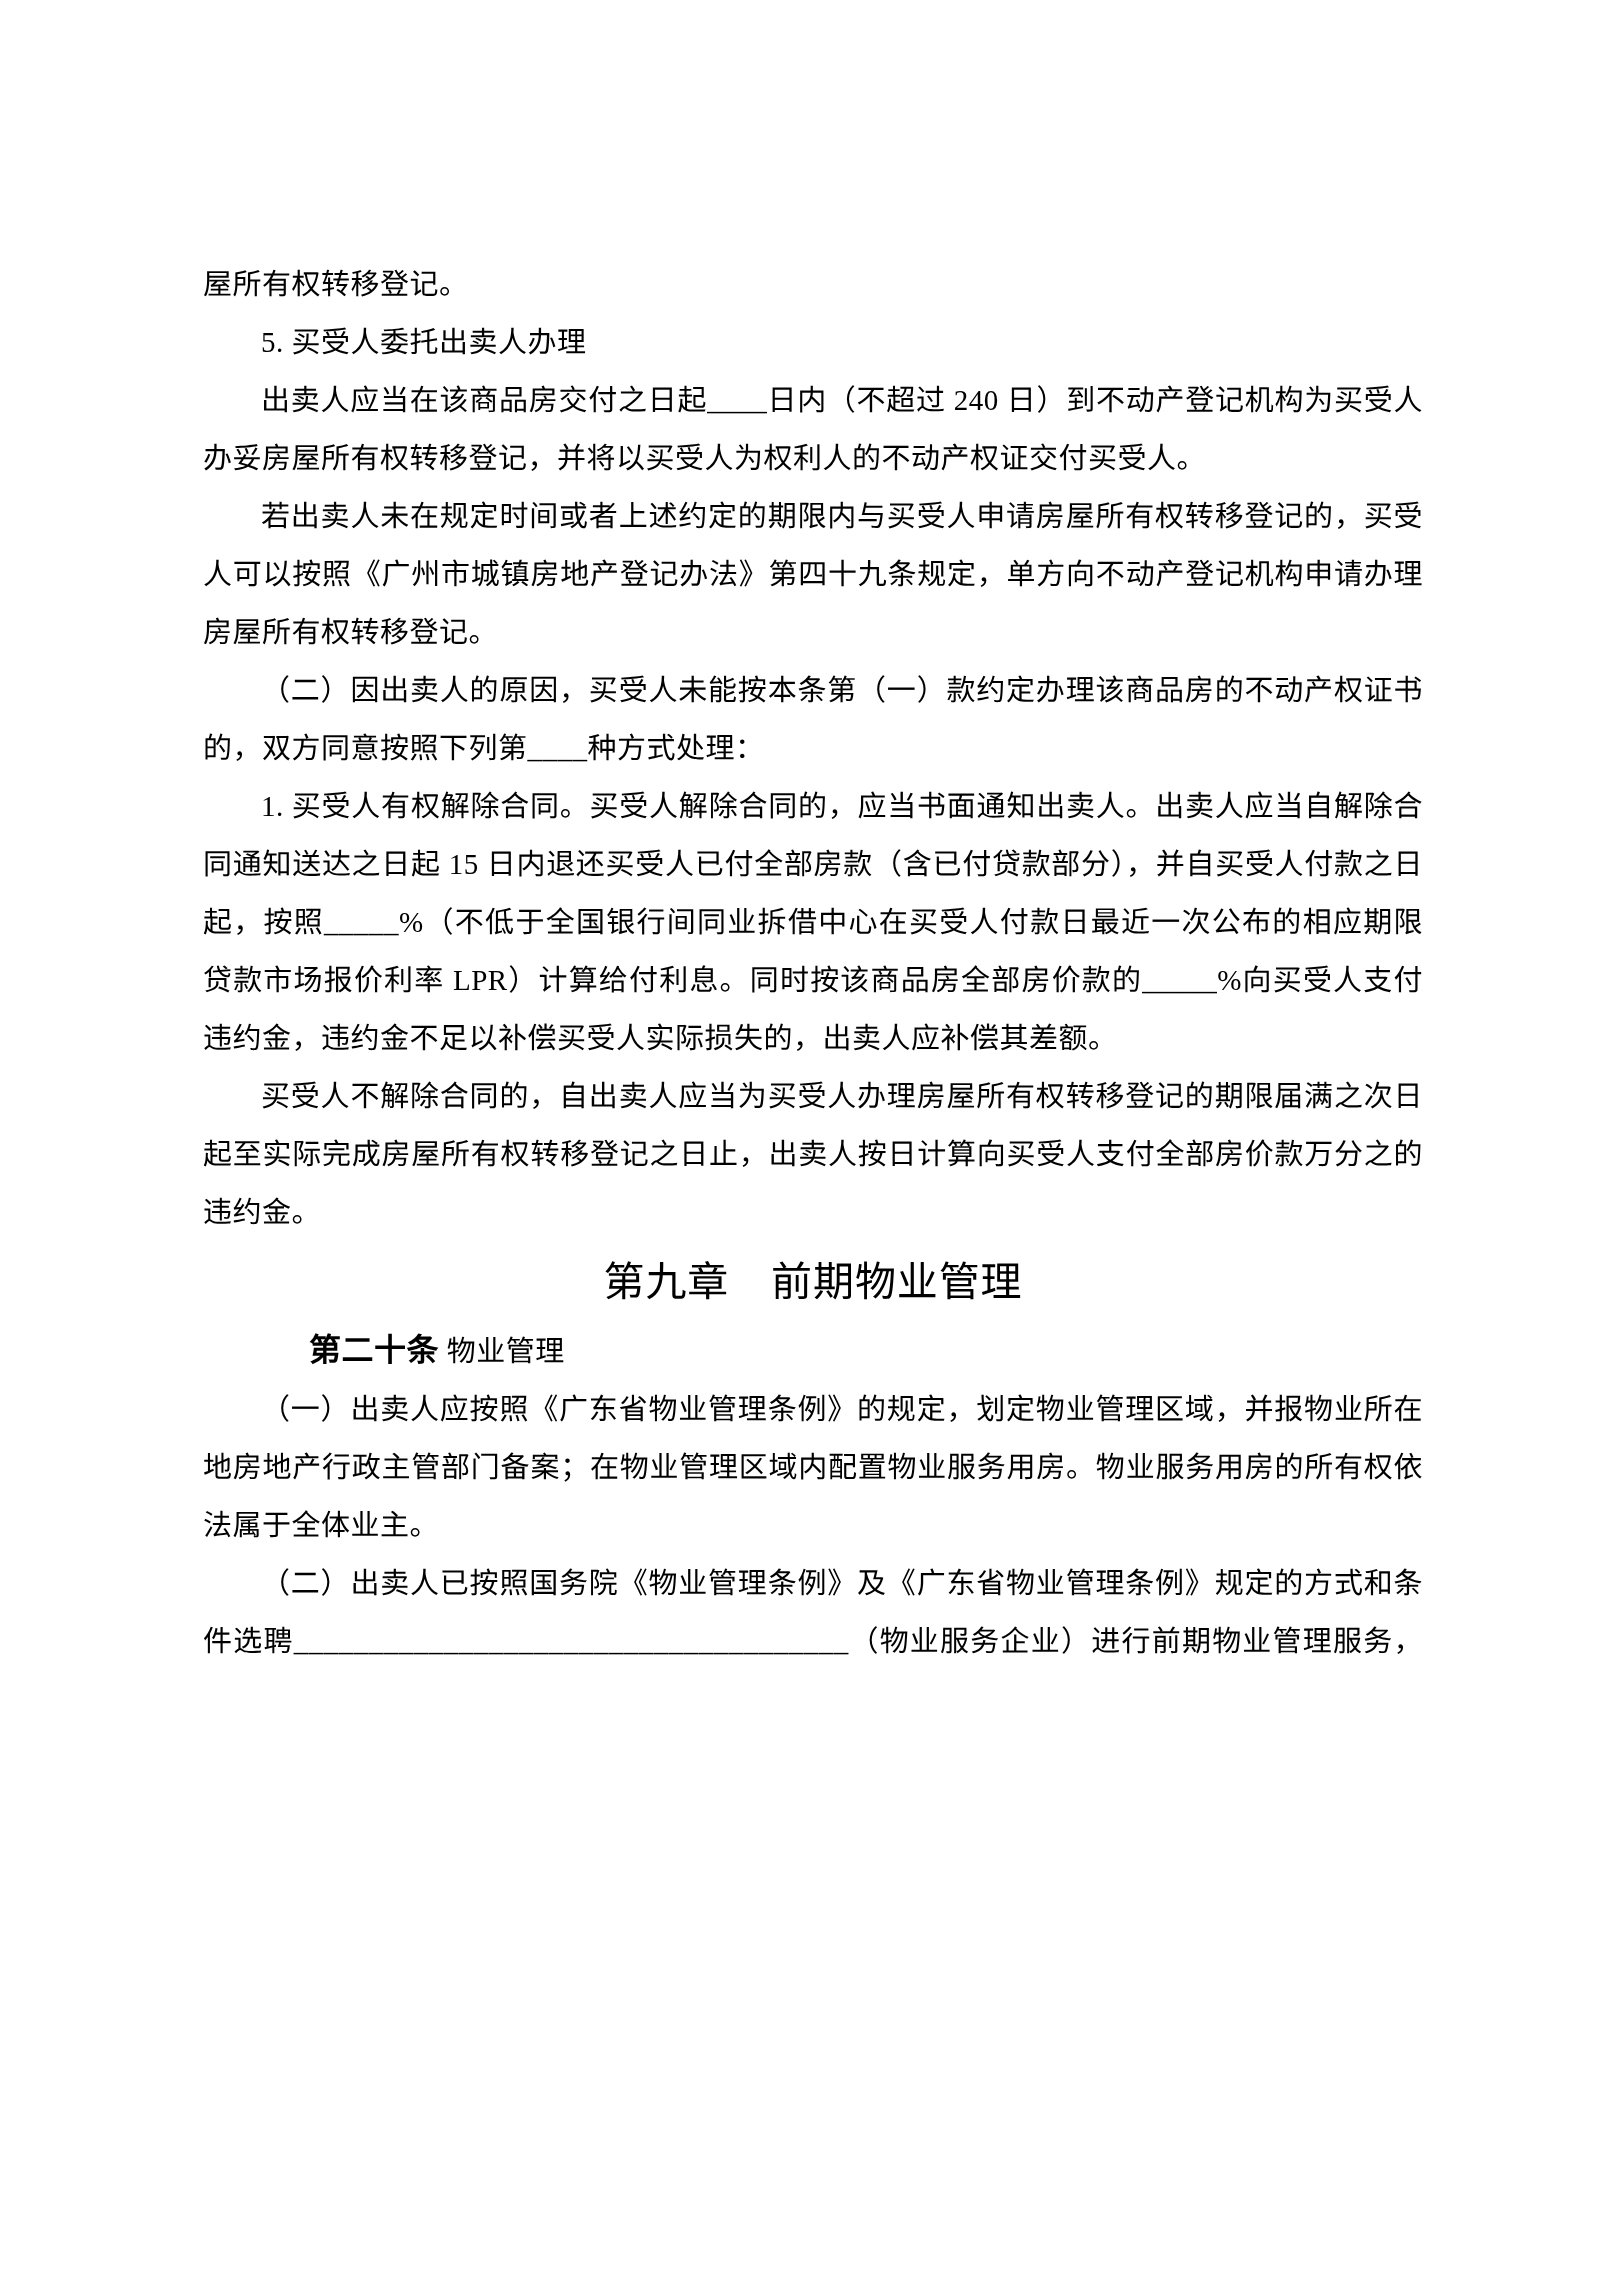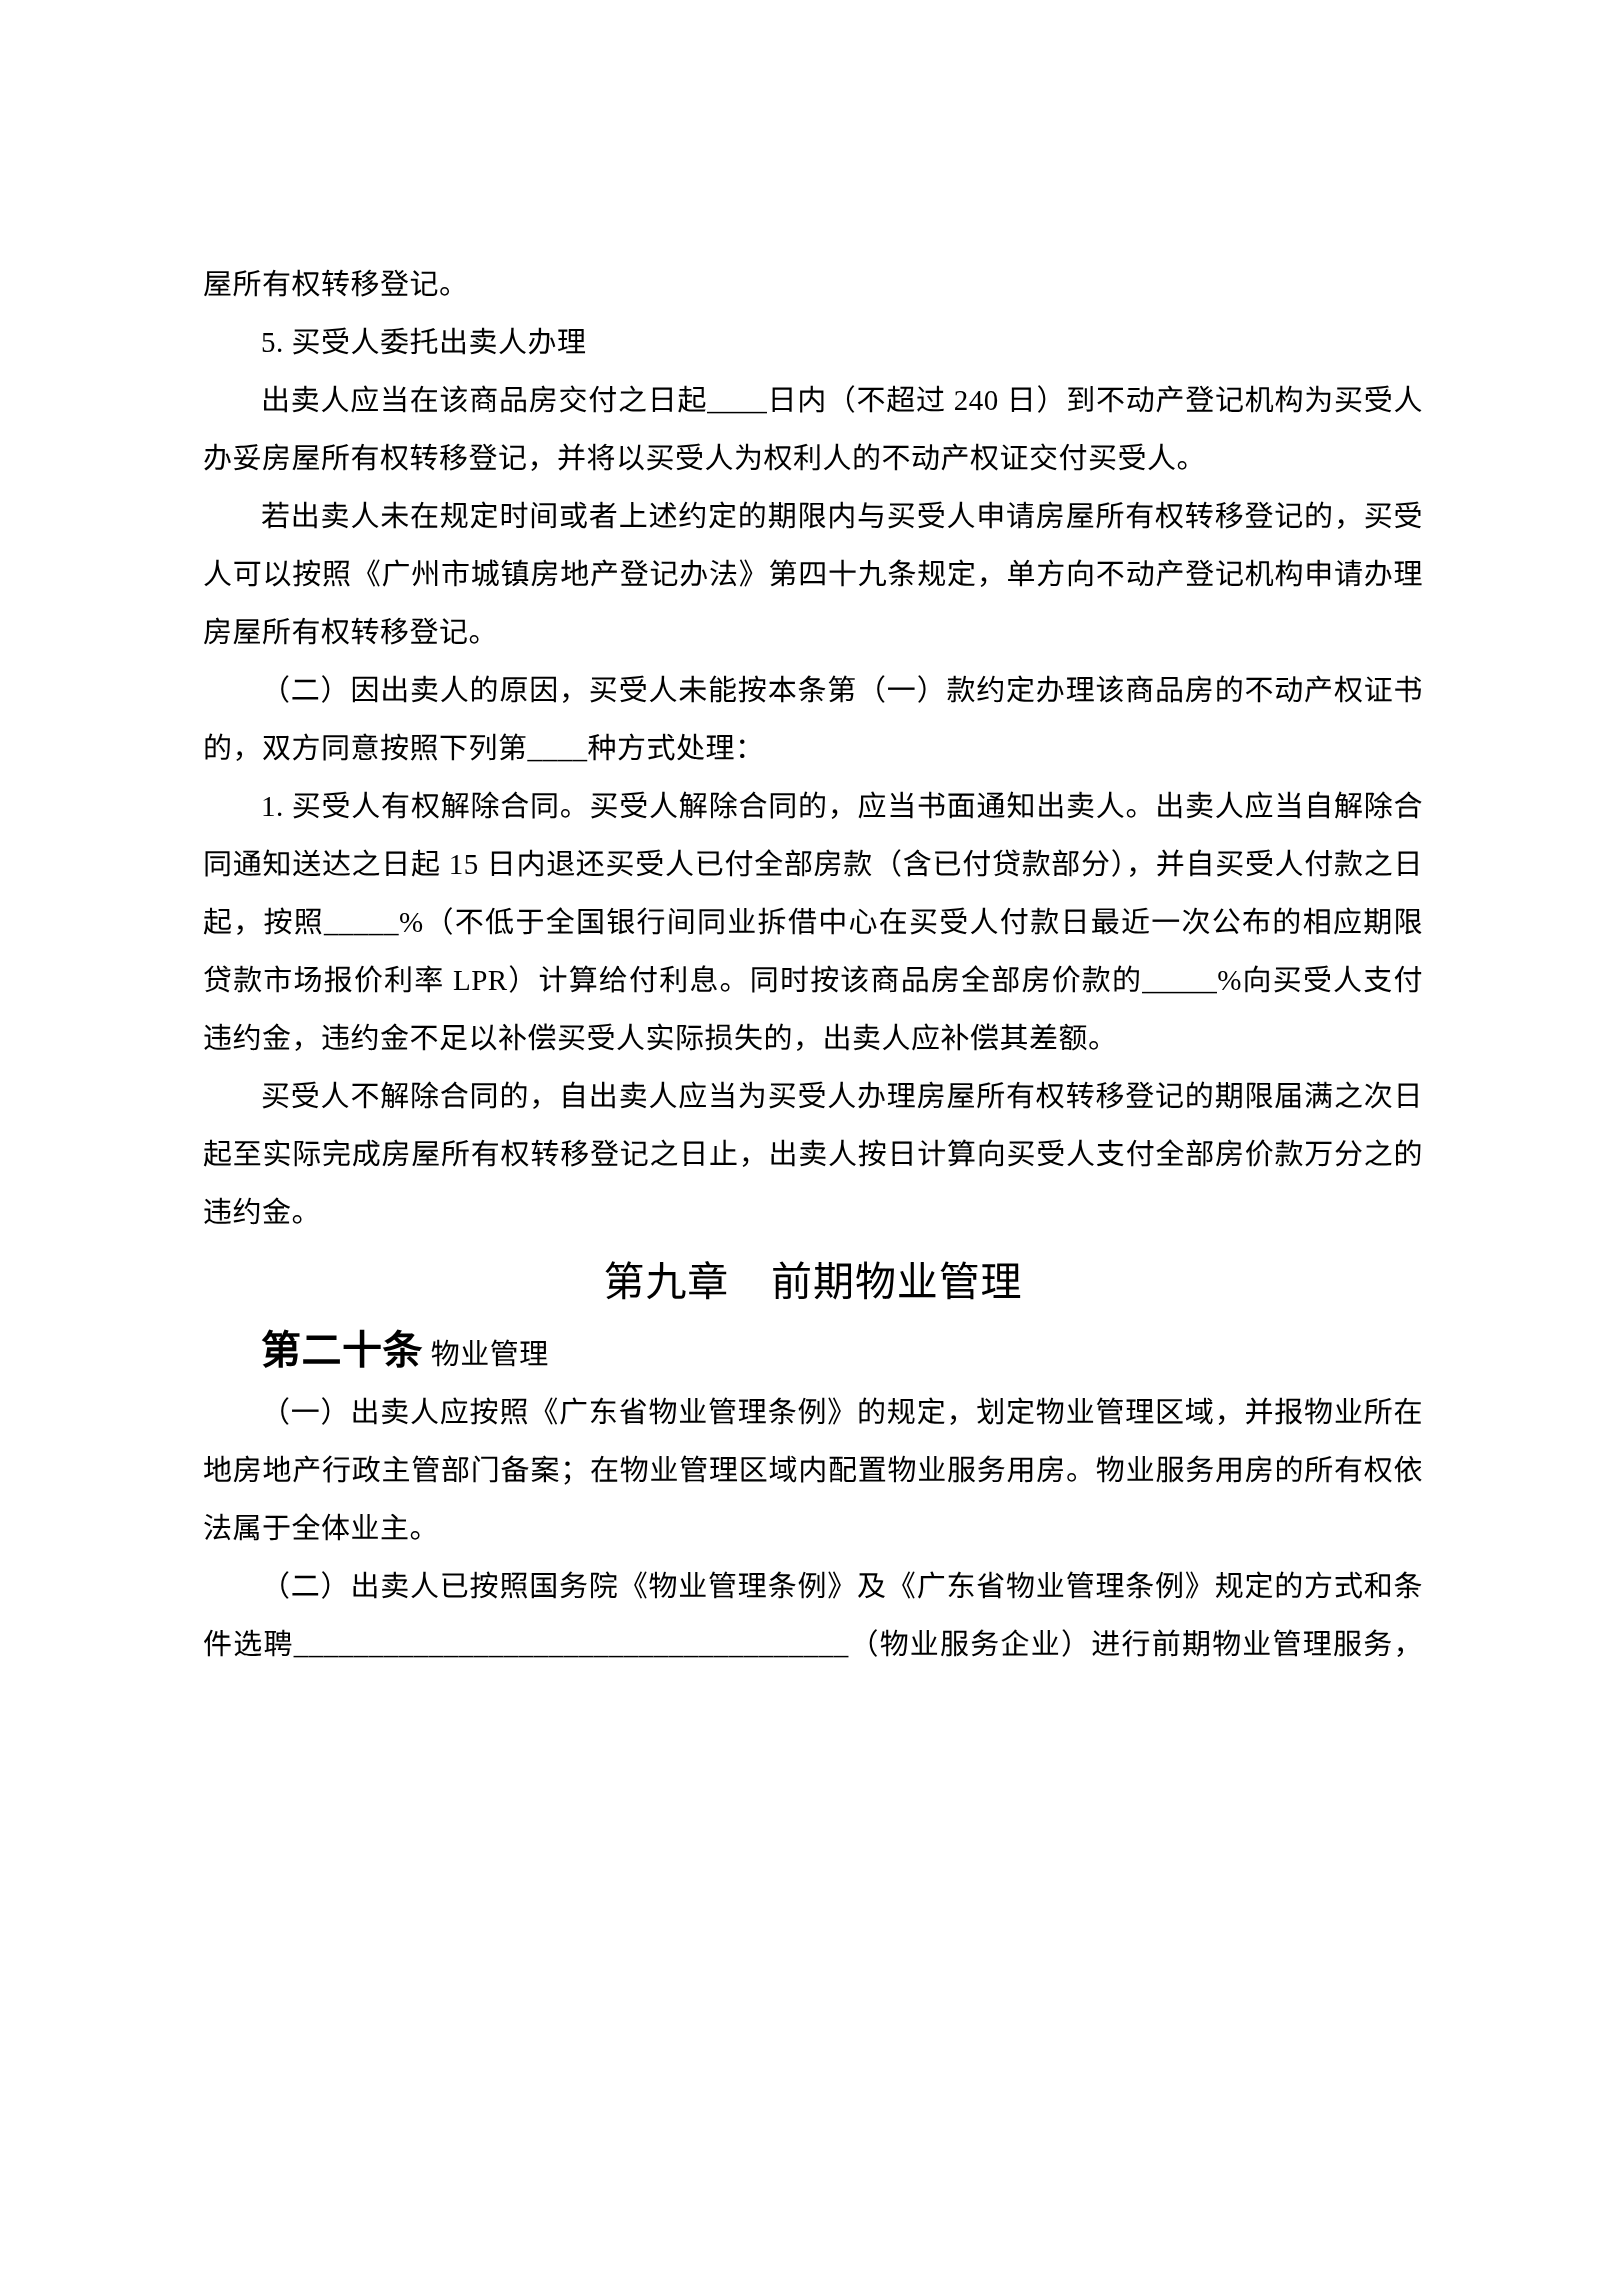--- a/index.html
+++ b/index.html
@@ -38,21 +38,22 @@
     font-family: "Liberation Sans", "DejaVu Sans", sans-serif;
     font-size: 41px;
     font-weight: 400;
     line-height: 65px;
     text-align: center;
     letter-spacing: 0.9px;
   }
   .clause .clause-label {
     font-family: "Liberation Sans", "DejaVu Sans", sans-serif;
     font-weight: 700;
-    font-size: 40px;
+    font-size: 32px;
+    margin-left: 48px;
   }
   .clause .clause-title {
     font-size: 29px;
   }
   .page-number {
     position: absolute;
     top: 2093px;
     left: 1352px;
     font-family: Liberation Sans, sans-serif;
     font-size: 28px;

